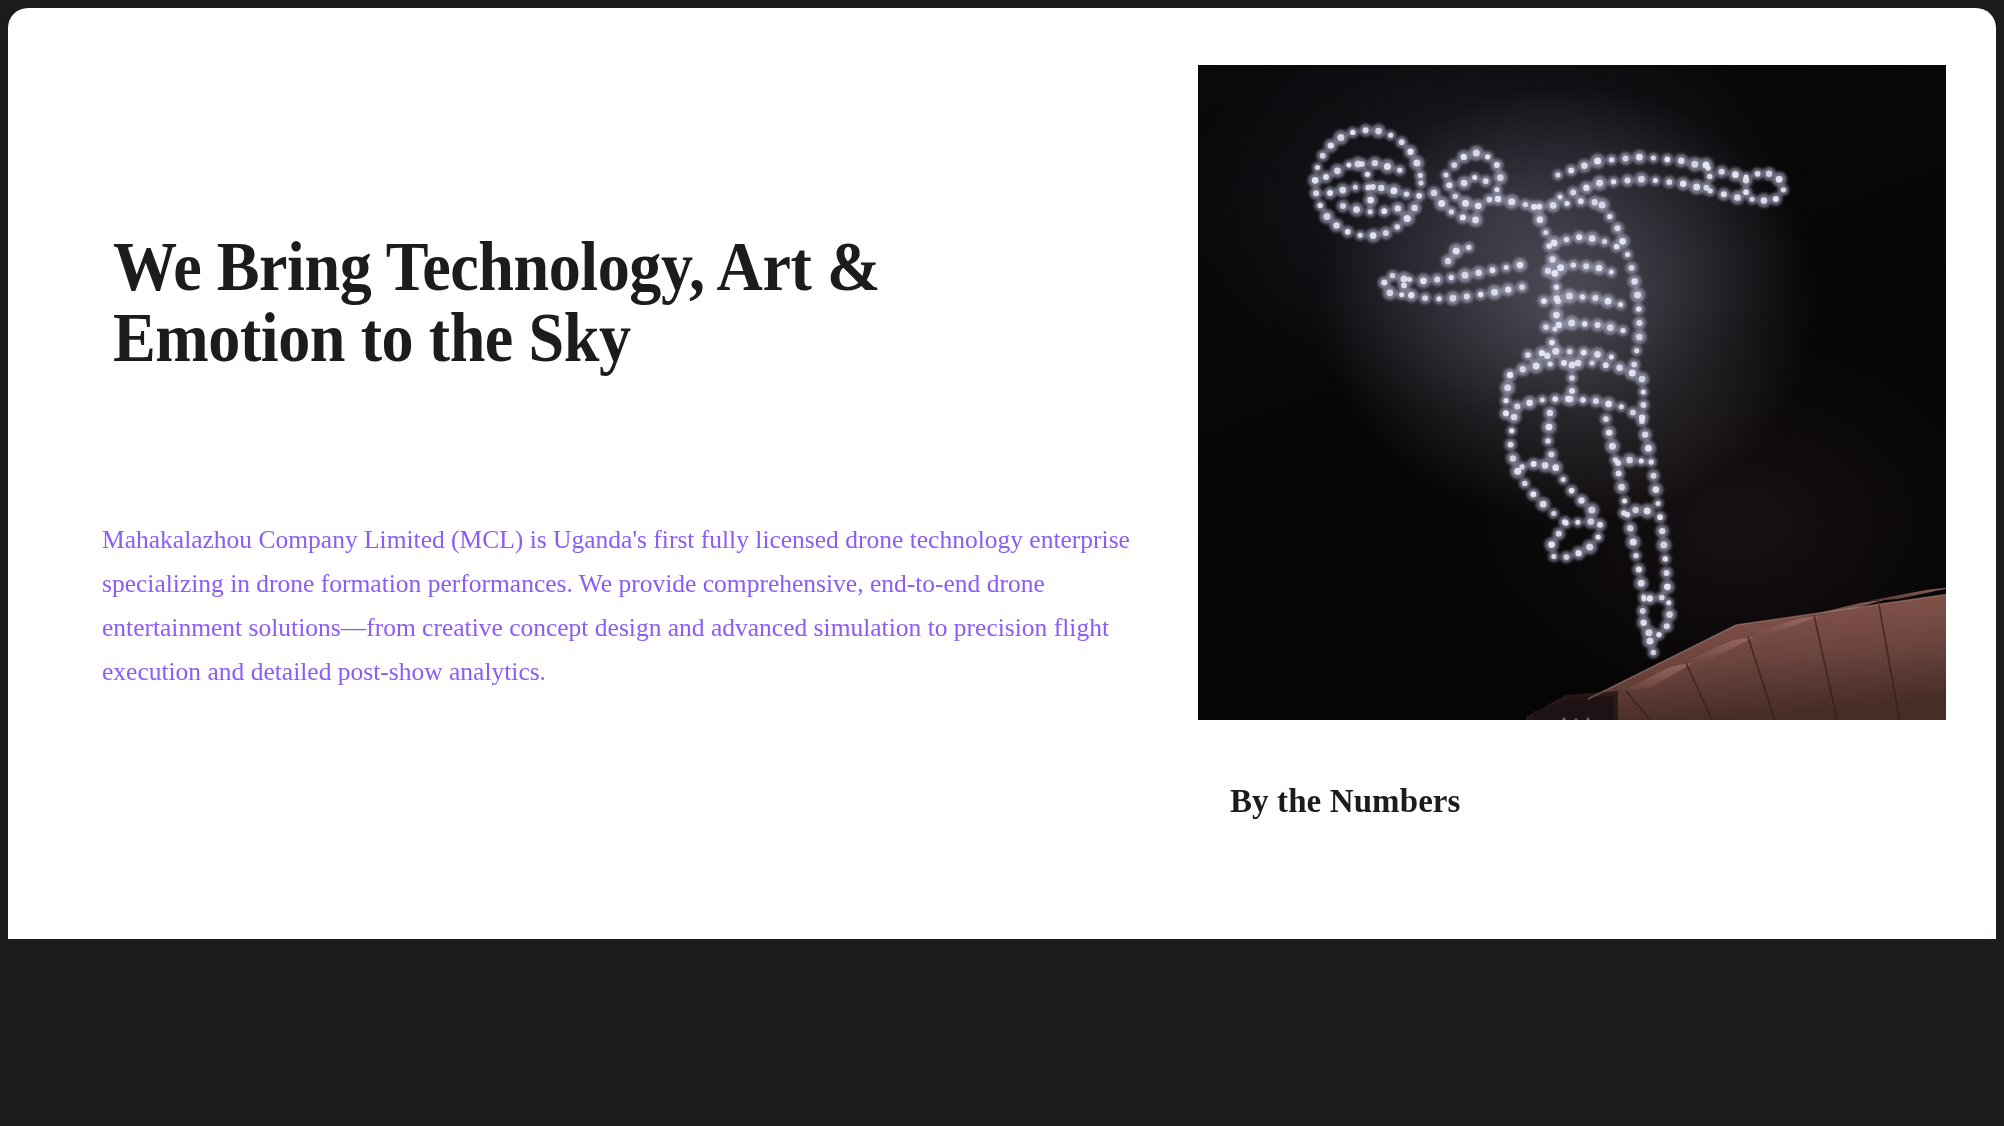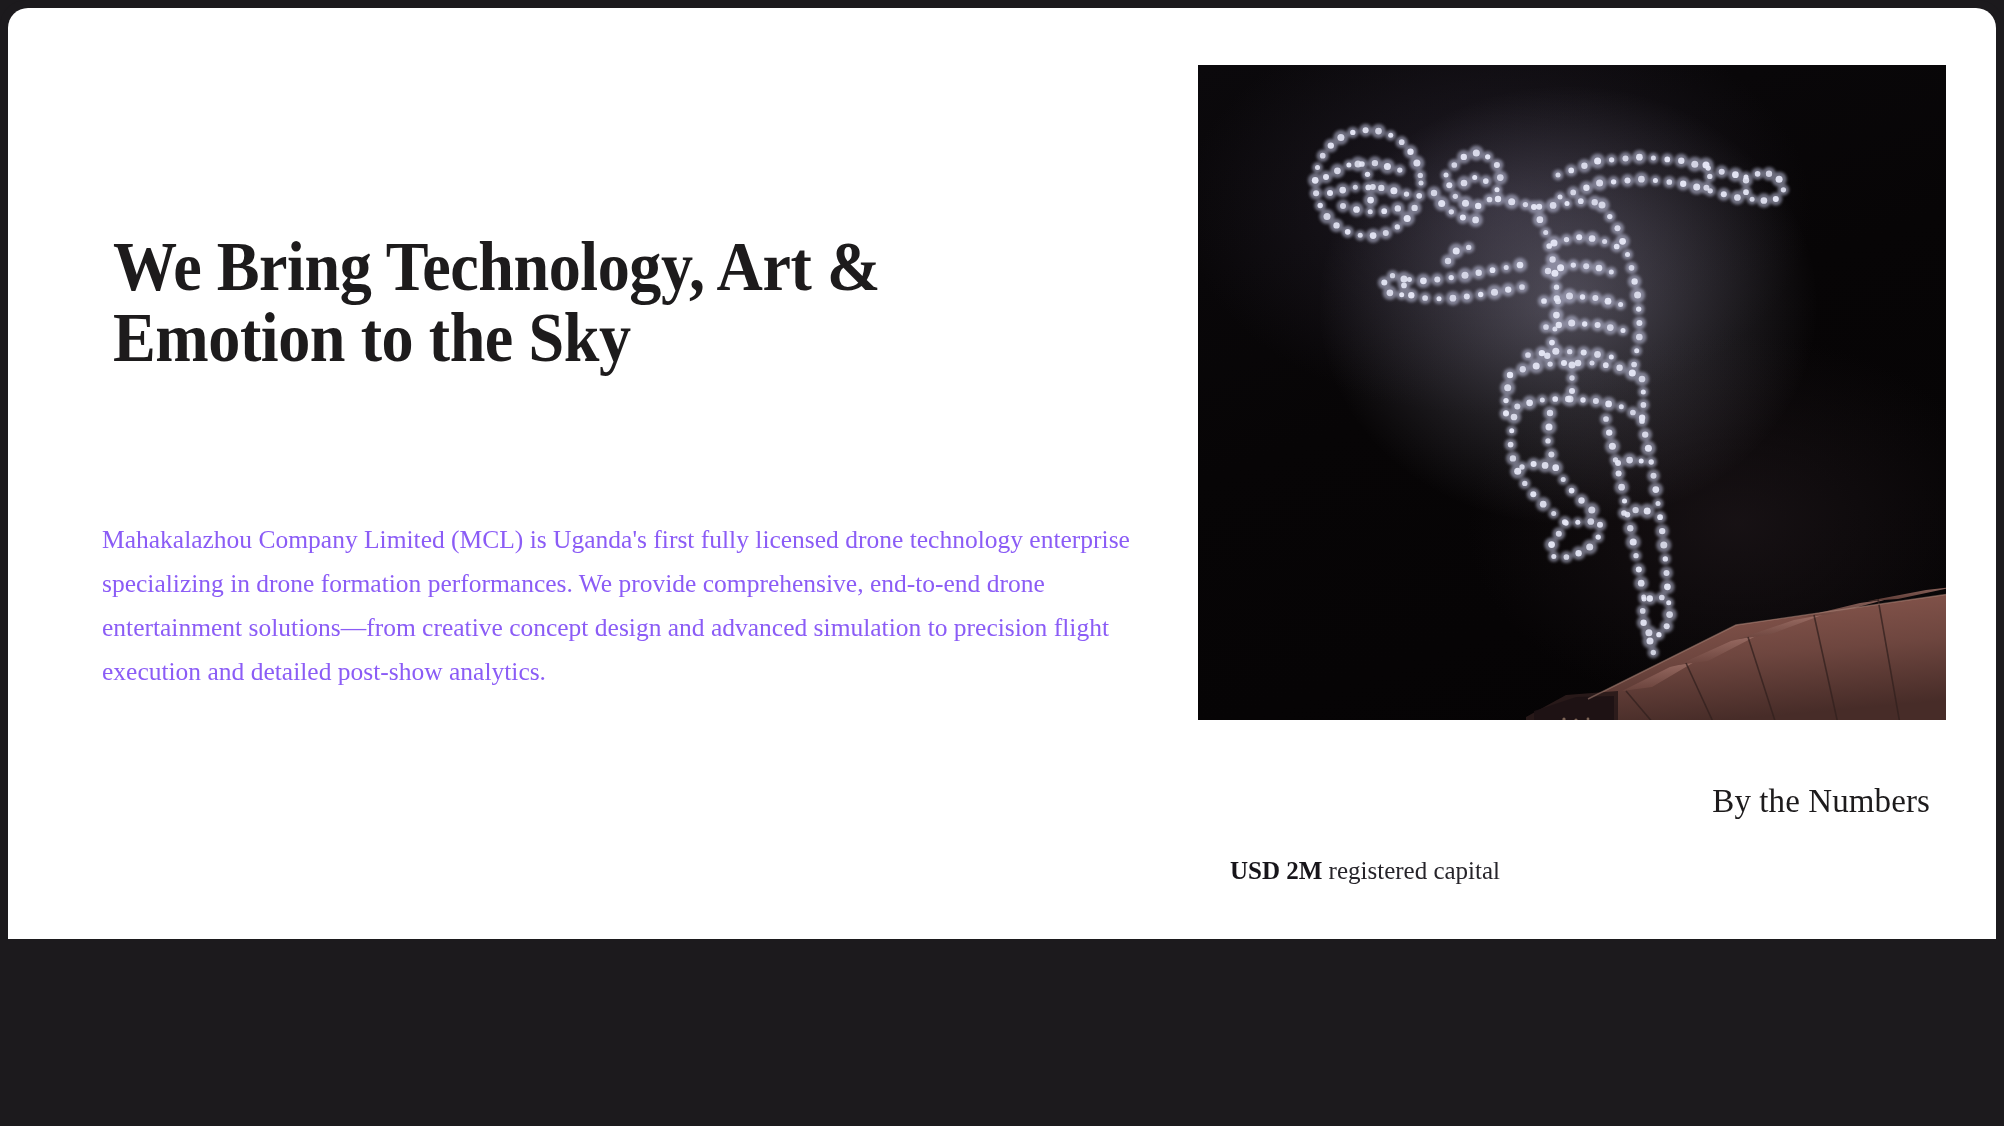--- a/index.html
+++ b/index.html
@@ -127,27 +127,26 @@
   
   .stats {
     position: absolute;
     left: 32px;
     top: 775px;
     width: 700px;
   }
 
   .stats-heading {
     font-size: 33px;
-    font-weight: 400;
+    font-weight: 700;
     line-height: 1.1;
     color: #1d1b1c;
     letter-spacing: 0.1px;
     margin-bottom: 23px;
     font-family: "Liberation Serif", "DejaVu Serif", serif;
-    text-align: right;
   }
 
   .stat-line {
     font-size: 25px;
     line-height: 57px;
     color: #26242a;
     white-space: nowrap;
     font-family: "Liberation Serif", "DejaVu Serif", serif;
   }
 
@@ -867,24 +866,20 @@
               <circle cx="62" cy="140" r="1.4"></circle>
             </g>
 
             <polyline points="62,120 210,46 430,14" fill="none" stroke="#b78f82" stroke-width="1.4" opacity="0.5"></polyline>
           </svg>
         </figure>
 
         <div class="stats">
           <h2 class="stats-heading">By the Numbers</h2>
 
-          <div class="stat-line">
-            <span class="val">USD 2M</span>
-            <span class="lbl">registered capital</span>
-          </div>
 
 
         </div>
 
       </div>
     </div>
   </div>
 </div>
 
 </body></html>

